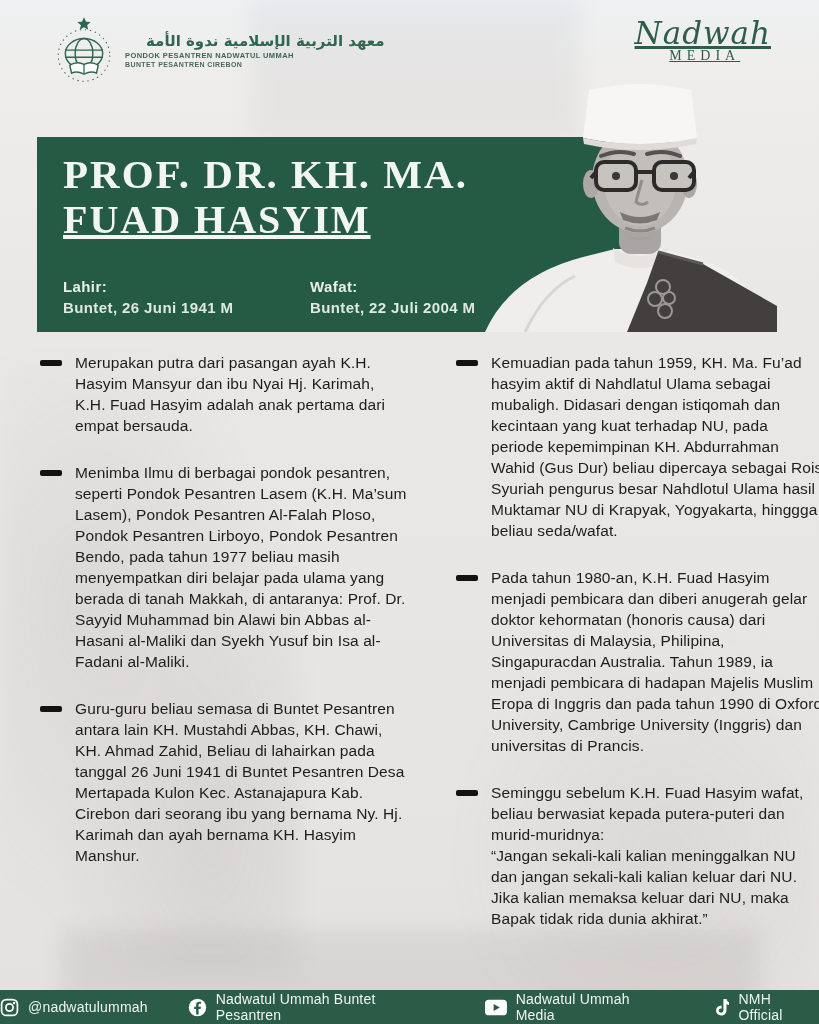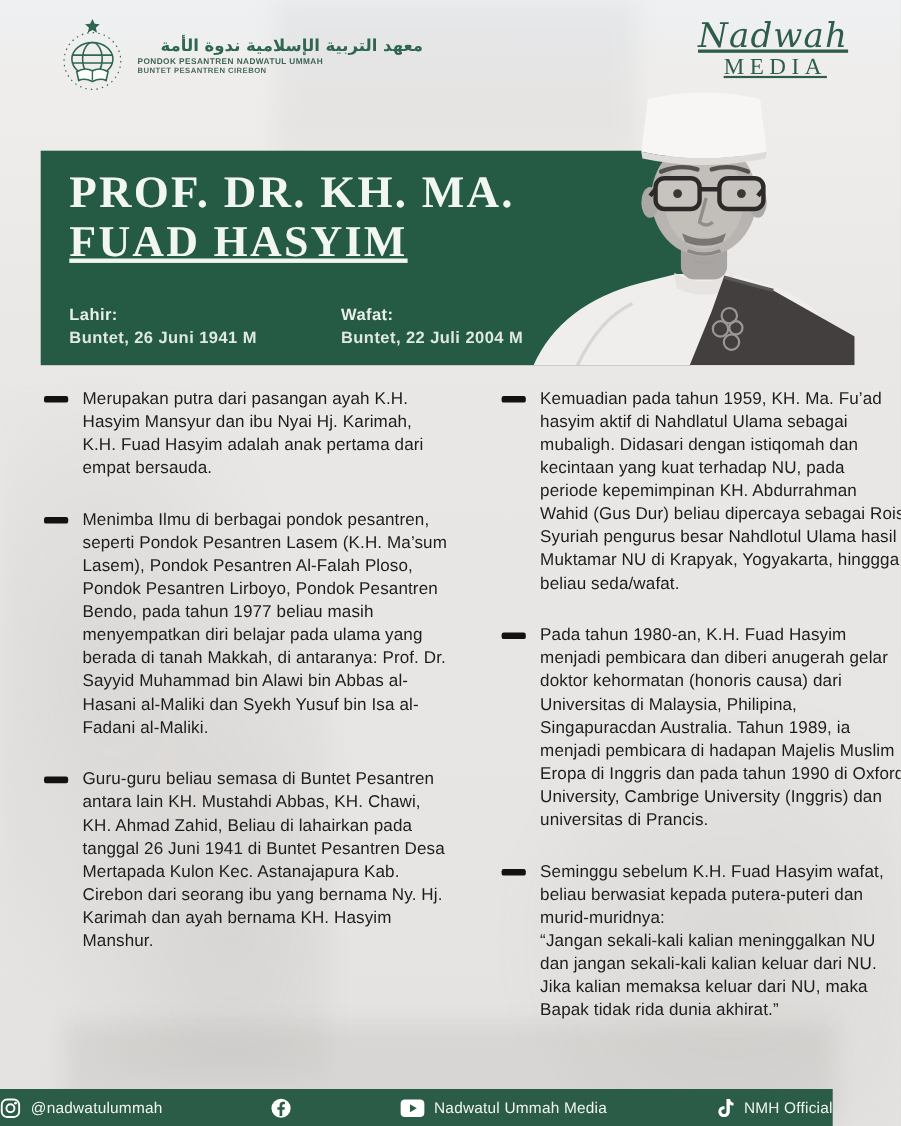--- a/index.html
+++ b/index.html
@@ -22,21 +22,21 @@
   .bg4 { left:60px; top:930px; width:700px; height:90px; background:#6f6c69; opacity:.10; }
 
   
   .org-logo { position:absolute; left:52px; top:16px; display:flex; align-items:center; gap:9px; }
   .org-text { display:flex; flex-direction:column; line-height:1.15; }
   .org-arabic { font-family:"DejaVu Sans", sans-serif; font-weight:bold; font-size:15px; color:#2e6651; letter-spacing:1px;margin-left:21px; }
   .org-line1 { font-size:7.5px; font-weight:bold; color:#3f6353; letter-spacing:.4px; margin-top:2px; }
   .org-line2 { font-size:7px; font-weight:bold; color:#4a6b5c; letter-spacing:.4px; }
   .media-brand { position:absolute; right:48px; top:18px; text-align:center; color:#2f5d4c;text-decoration:underline; }
   .media-script { font-family:"DejaVu Serif", serif; font-style:italic; font-size:31px; letter-spacing:1px; line-height:1; }
-  .media-caps { font-family:"Liberation Serif", serif; font-size:21px; letter-spacing:5px; line-height:1.05; margin-left:4px; }
+  .media-caps { font-family:"Liberation Serif", serif; font-size:14px; letter-spacing:5px; line-height:1.05; margin-left:4px; }
 
   
   .banner { position:absolute; left:37px; top:137px; width:591px; height:195px; background:#255b44; z-index:1; }
   .banner h1 { position:absolute; left:26px; top:14px; color:#f2f6f3;
                font-family:"Liberation Serif", serif; font-weight:600; }
   .title-line1 { display:block; font-size:41px; letter-spacing:2px; line-height:1.15; }
   .title-line2 { display:block; font-size:40px; letter-spacing:2px; line-height:1.1;text-decoration:underline; }
   .dates { position:absolute; left:26px; bottom:16px; width:560px; }
   .date { position:absolute; bottom:0; color:#e9efe9; }
   .date-birth { left:0; }
@@ -49,22 +49,22 @@
 
   
   .columns { position:absolute; left:40px; top:352px; width:748px; display:grid;
              grid-template-columns:368px 368px; column-gap:48px; z-index:3; }
   .col { list-style:none; }
   .bullet-item { display:flex; gap:13px; margin-bottom:26px; }
   .bullet-bar { width:22px; height:6px; background:#121212; border-radius:2px; margin-top:8px; flex-shrink:0; }
   .bullet-text { font-size:15.5px; line-height:21px; color:#1d1d1d; letter-spacing:.1px; white-space:pre-line; }
 
   
-  .footer { position:absolute; left:0; bottom:0; width:757px; height:34px; background:#2a5c48;
-            display:flex; align-items:center; justify-content:space-between; gap:40px; z-index:4; }
+  .footer { position:absolute; left:0; bottom:0; width:819px; height:34px; background:#2a5c48;
+            display:flex; align-items:center; justify-content:flex-end; gap:40px; z-index:4; }
   .f-item { display:flex; align-items:center; gap:9px; color:#f2f4f2; font-size:14px; letter-spacing:.2px; }
   .f-item svg { display:block; }
 </style>
 </head>
 <body>
 
 <div class="poster">
 
   <div class="bgblob bg1"></div>
   <div class="bgblob bg2"></div>
@@ -197,20 +197,21 @@
         <circle cx="12" cy="12" r="4.6" fill="none" stroke="#ffffff" stroke-width="2.2"></circle>
         <circle cx="17.8" cy="6.2" r="1.6" fill="#ffffff"></circle>
       </svg>
       <span>@nadwatulummah</span>
     </div>
     <div class="f-item">
       <svg width="19" height="19" viewBox="0 0 24 24">
         <circle cx="12" cy="12" r="11" fill="#ffffff"></circle>
         <path d="M13.4 21 v-7.2 h2.5 l.5-2.9 h-3 V9 c0-.9.4-1.6 1.7-1.6 h1.4 V4.8 c-.6-.1-1.5-.2-2.3-.2 -2.4 0-3.9 1.4-3.9 3.9 v2.4 H7.8 v2.9 h2.5 V21 z" fill="#2a5c48"></path>
       </svg>
+      <span>Nadwatul Ummah Buntet Pesantren</span>
     </div>
     <div class="f-item">
       <svg width="22" height="17" viewBox="0 0 28 20">
         <rect x="0" y="0" width="28" height="20" rx="5" fill="#ffffff"></rect>
         <path d="M11 5.5 L19 10 L11 14.5 Z" fill="#2a5c48"></path>
       </svg>
       <span>Nadwatul Ummah Media</span>
     </div>
     <div class="f-item">
       <svg width="17" height="19" viewBox="0 0 22 24">

